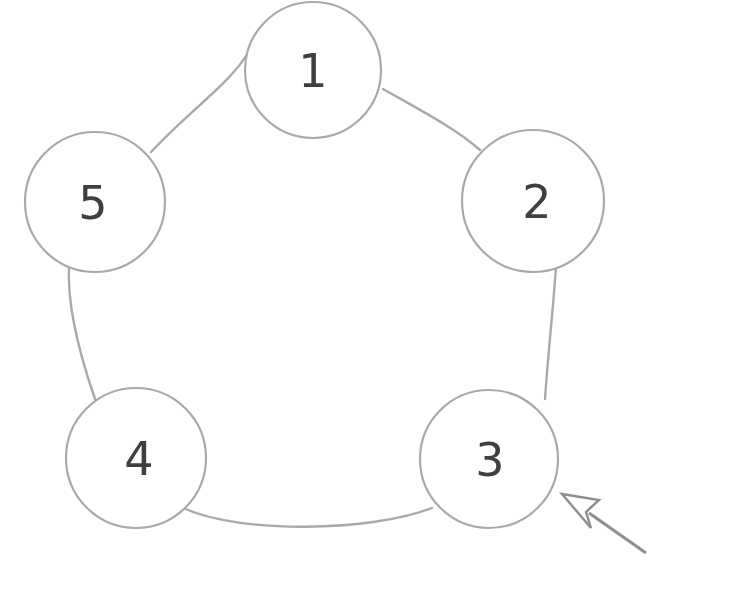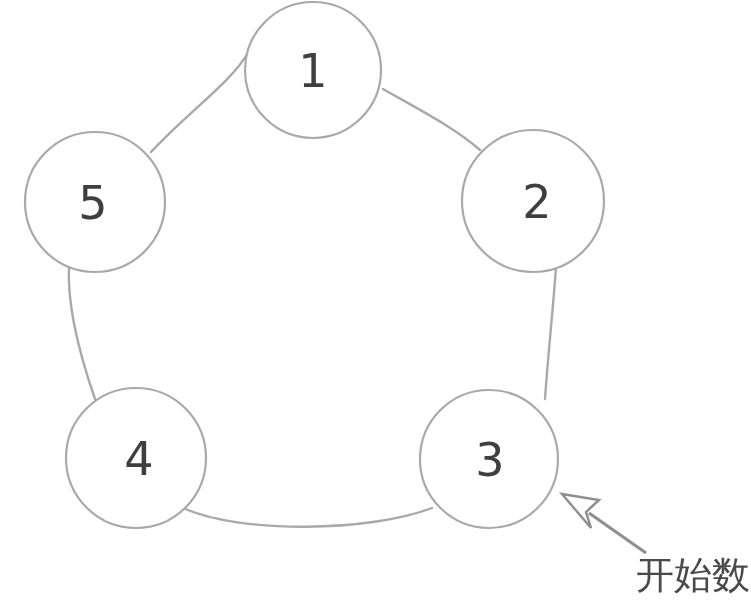--- a/index.html
+++ b/index.html
@@ -95,15 +95,14 @@
       <text class="node-label" x="93" y="203">5</text>
     </g>
 
     <g>
       <path class="pointer-shaft" d="M 646,553 L 589,513"></path>
       <path class="pointer-head" d="M 562,494 L 599,500 L 586,512 L 591,528 Z"></path>
     </g>
 
   </svg>
 
-  <div class="annotation-text" style="left:636px; top:556px;">开始数</div>
 
 </div>
 
 </body></html>

